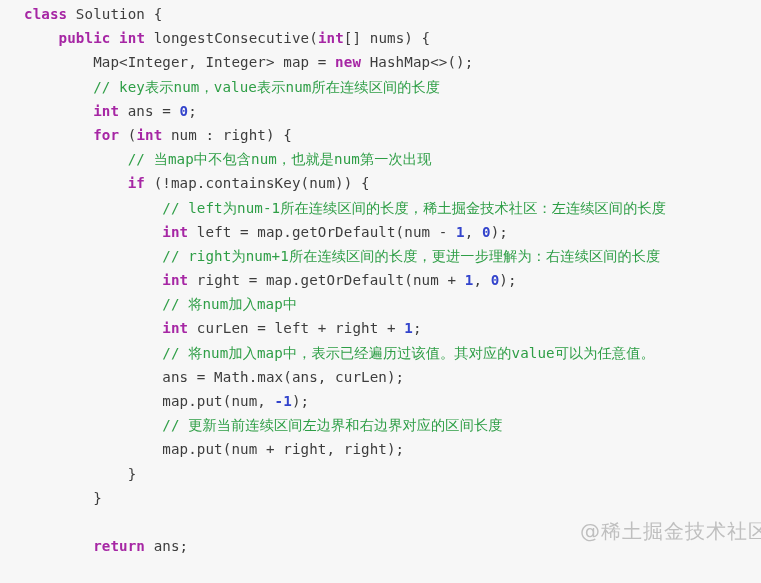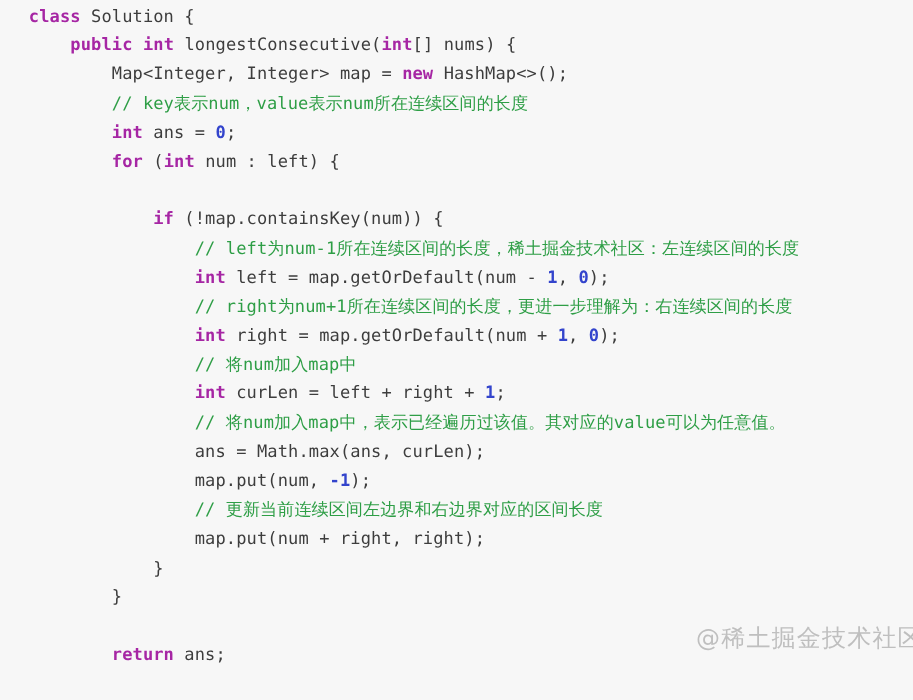--- a/index.html
+++ b/index.html
@@ -57,22 +57,22 @@
 <body>
 
 <div id="screenshot">
 
   <div id="code-block">
       <div class="code-line"><span class="tok-kw">class</span><span class="tok-pln"> Solution {</span></div>
       <div class="code-line"><span class="ind">    </span><span class="tok-kw">public</span><span class="tok-pln"> </span><span class="tok-kw">int</span><span class="tok-pln"> longestConsecutive(</span><span class="tok-kw">int</span><span class="tok-pln">[] nums) {</span></div>
       <div class="code-line"><span class="ind">        </span><span class="tok-pln">Map&lt;Integer, Integer&gt; map = </span><span class="tok-kw">new</span><span class="tok-pln"> HashMap&lt;&gt;();</span></div>
       <div class="code-line"><span class="ind">        </span><span class="tok-com">// key表示num，value表示num所在连续区间的长度</span></div>
       <div class="code-line"><span class="ind">        </span><span class="tok-kw">int</span><span class="tok-pln"> ans = </span><span class="tok-num">0</span><span class="tok-pln">;</span></div>
-      <div class="code-line"><span class="ind">        </span><span class="tok-kw">for</span><span class="tok-pln"> (</span><span class="tok-kw">int</span><span class="tok-pln"> num : left) {</span></div>
-      <div class="code-line"><span class="ind">            </span></div>
+      <div class="code-line"><span class="ind">        </span><span class="tok-kw">for</span><span class="tok-pln"> (</span><span class="tok-kw">int</span><span class="tok-pln"> num : right) {</span></div>
+      <div class="code-line"><span class="ind">            </span><span class="tok-com">// 当map中不包含num，也就是num第一次出现</span></div>
       <div class="code-line"><span class="ind">            </span><span class="tok-kw">if</span><span class="tok-pln"> (!map.containsKey(num)) {</span></div>
       <div class="code-line"><span class="ind">                </span><span class="tok-com">// left为num-1所在连续区间的长度，稀土掘金技术社区：左连续区间的长度</span></div>
       <div class="code-line"><span class="ind">                </span><span class="tok-kw">int</span><span class="tok-pln"> left = map.getOrDefault(num - </span><span class="tok-num">1</span><span class="tok-pln">, </span><span class="tok-num">0</span><span class="tok-pln">);</span></div>
       <div class="code-line"><span class="ind">                </span><span class="tok-com">// right为num+1所在连续区间的长度，更进一步理解为：右连续区间的长度</span></div>
       <div class="code-line"><span class="ind">                </span><span class="tok-kw">int</span><span class="tok-pln"> right = map.getOrDefault(num + </span><span class="tok-num">1</span><span class="tok-pln">, </span><span class="tok-num">0</span><span class="tok-pln">);</span></div>
       <div class="code-line"><span class="ind">                </span><span class="tok-com">// 将num加入map中</span></div>
       <div class="code-line"><span class="ind">                </span><span class="tok-kw">int</span><span class="tok-pln"> curLen = left + right + </span><span class="tok-num">1</span><span class="tok-pln">;</span></div>
       <div class="code-line"><span class="ind">                </span><span class="tok-com">// 将num加入map中，表示已经遍历过该值。其对应的value可以为任意值。</span></div>
       <div class="code-line"><span class="ind">                </span><span class="tok-pln">ans = Math.max(ans, curLen);</span></div>
       <div class="code-line"><span class="ind">                </span><span class="tok-pln">map.put(num, </span><span class="tok-num">-1</span><span class="tok-pln">);</span></div>

